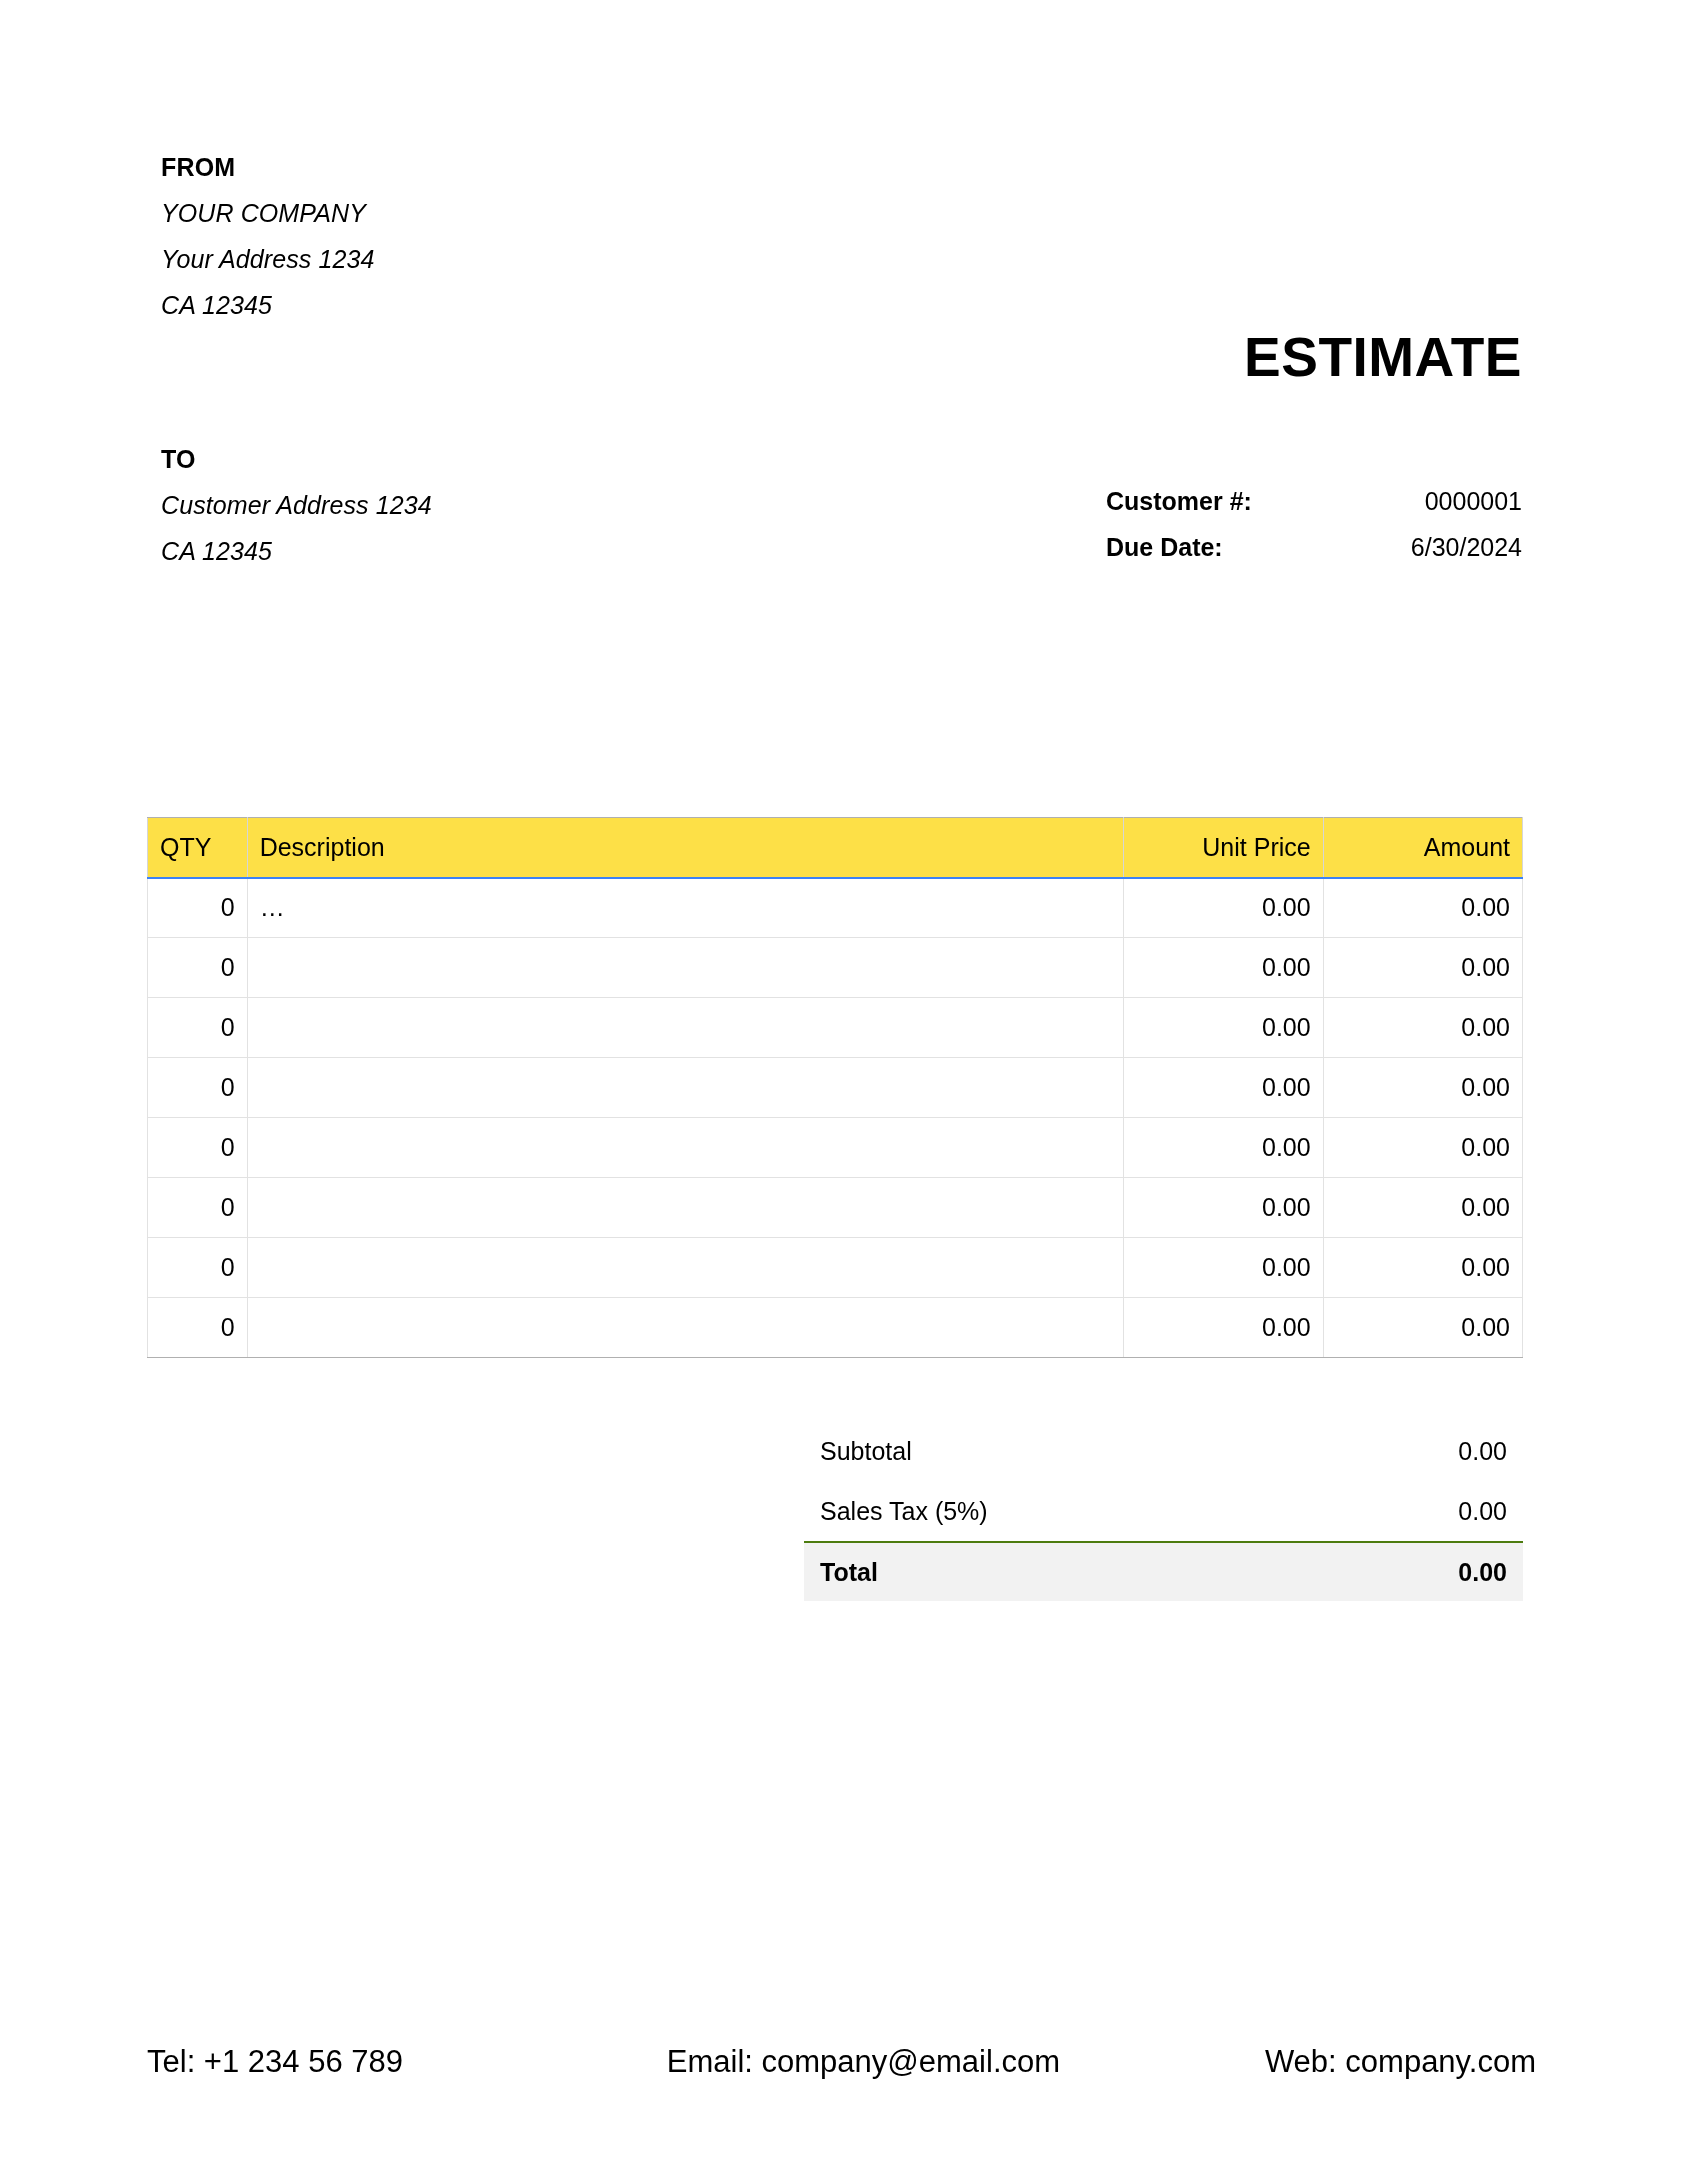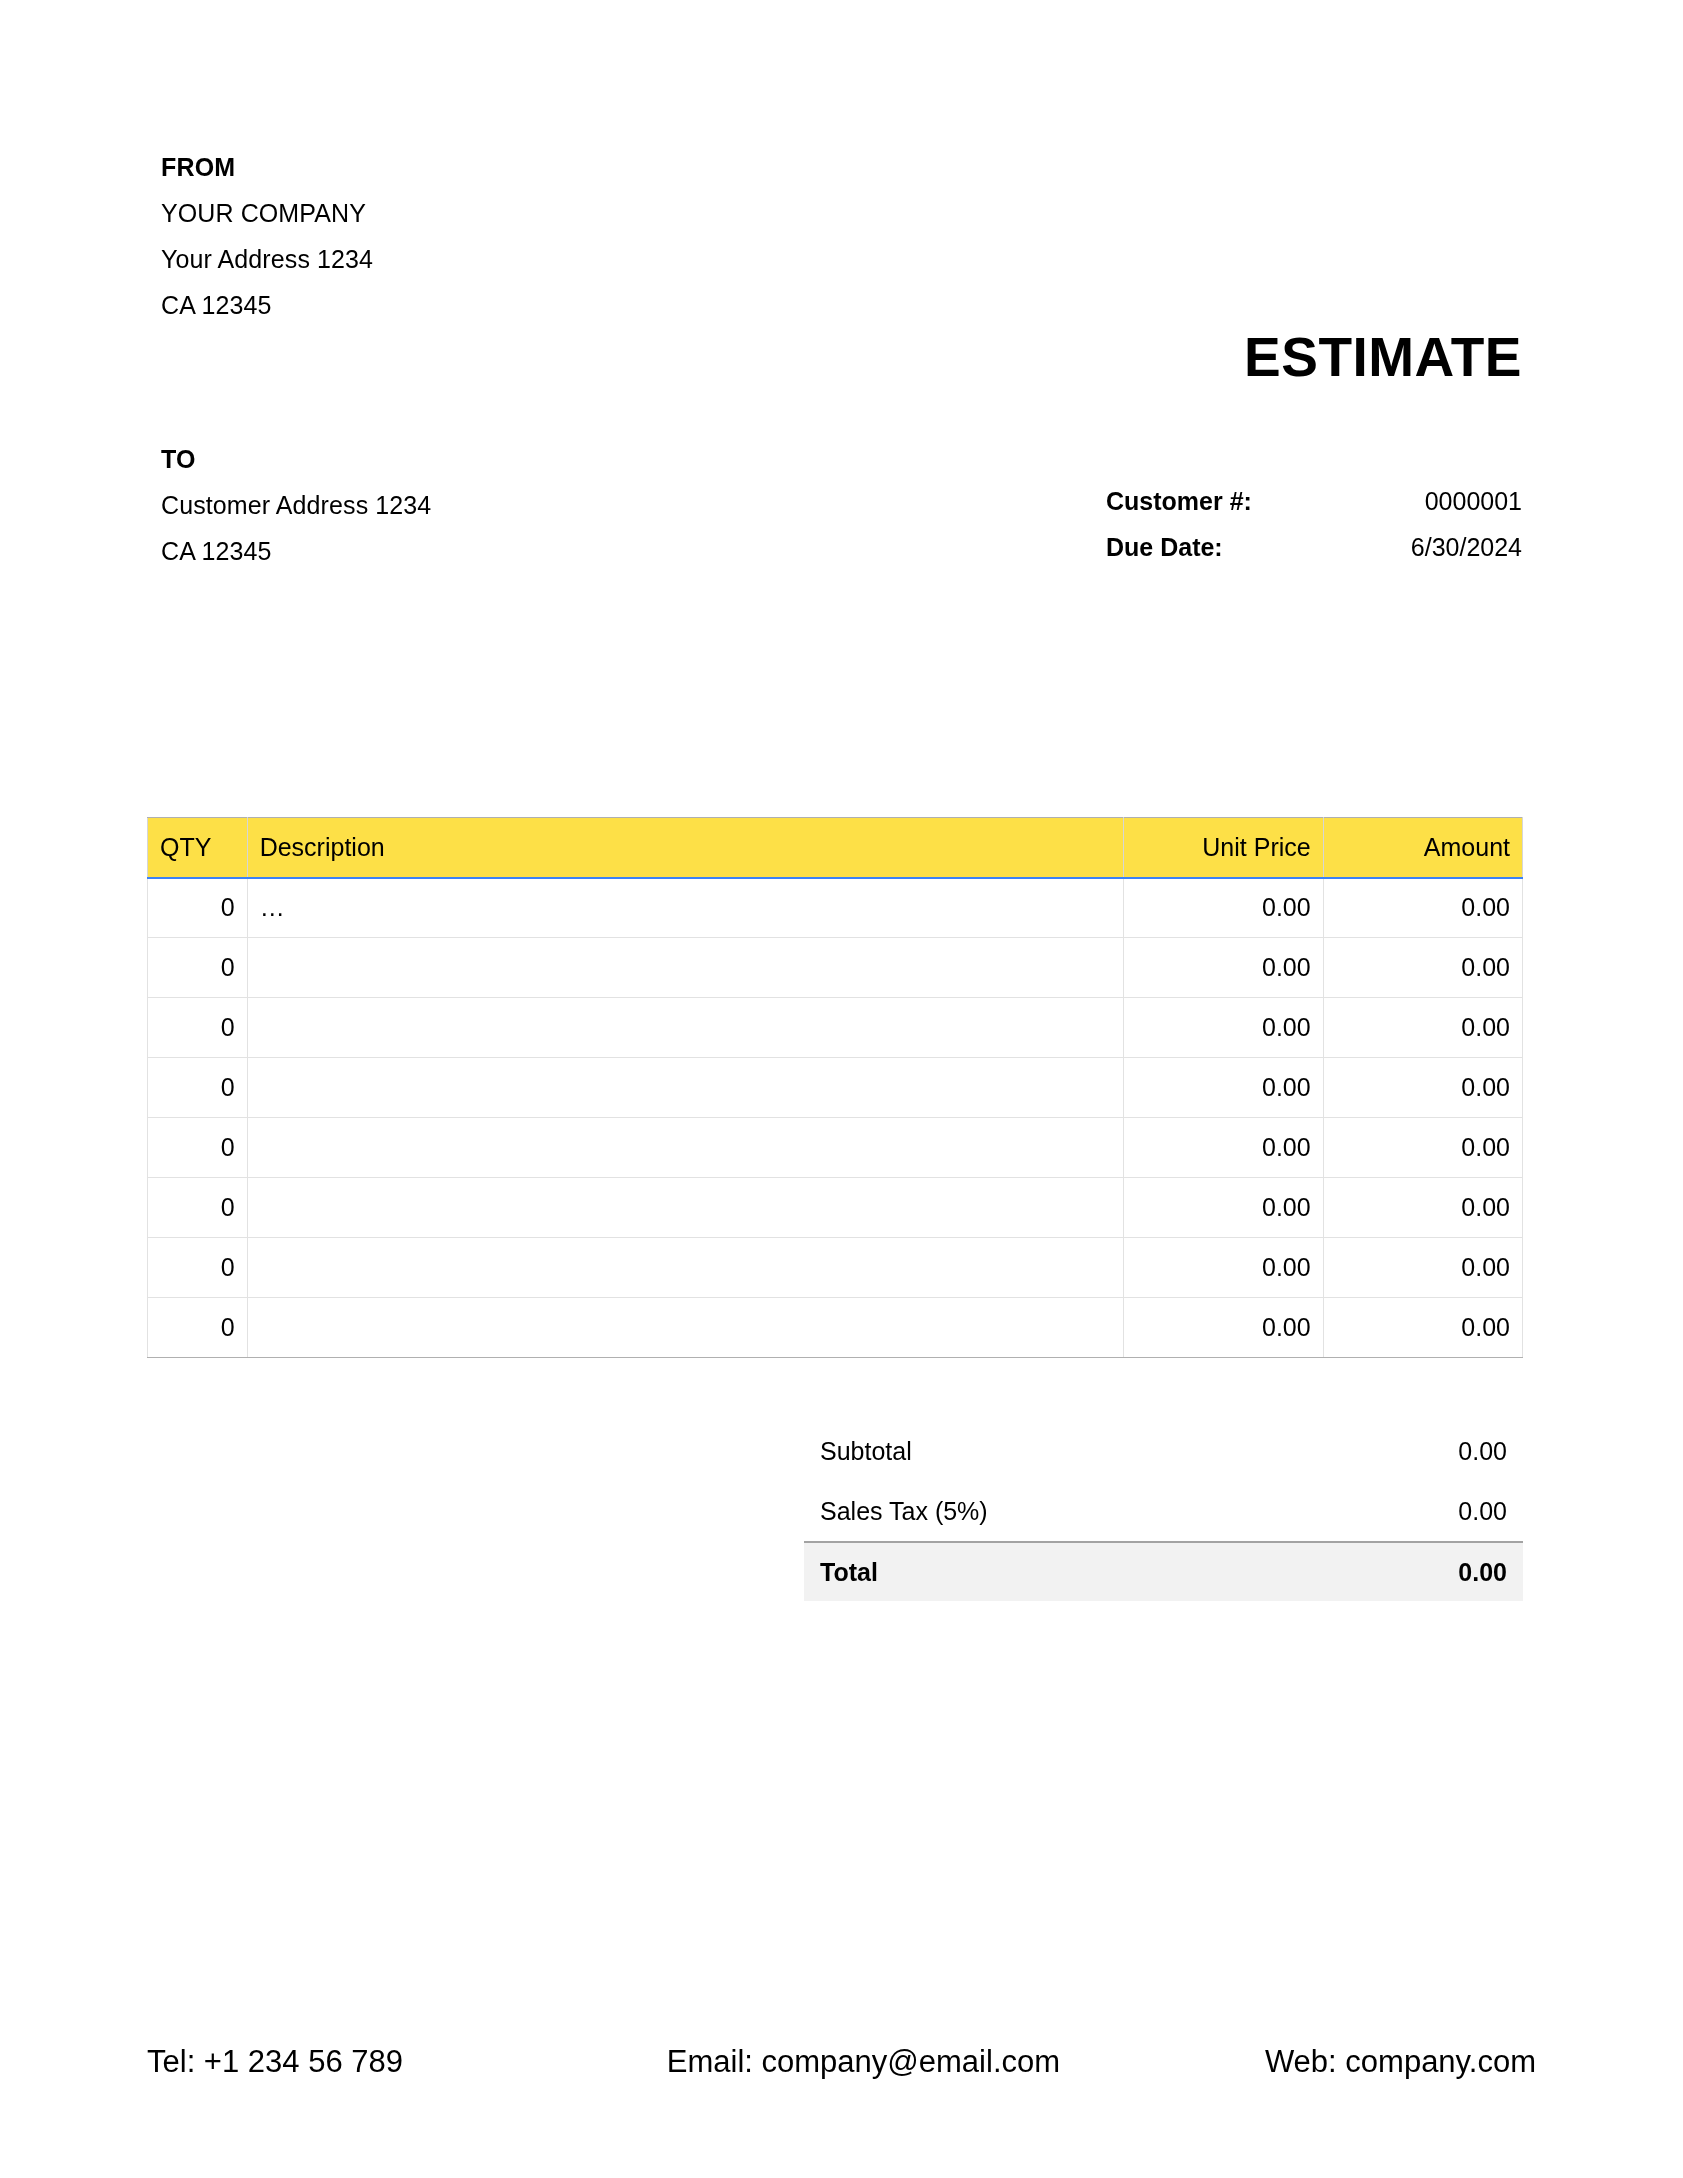--- a/index.html
+++ b/index.html
@@ -33,20 +33,21 @@
   .block-label {
     font-weight: bold;
     font-size: 25px;
     line-height: 46px;
     letter-spacing: 0.2px;
   }
   .block-line {
     font-size: 25px;
     line-height: 46px;
     letter-spacing: 0.1px;
+    font-style: italic;
   }
 
   
   .doc-title {
     position: absolute;
     right: 161px;
     top: 327px;
     font-size: 55px;
     font-weight: bold;
     letter-spacing: 0.5px;
@@ -134,21 +135,21 @@
     display: flex;
     justify-content: space-between;
     align-items: center;
     height: 60px;
     padding: 0 16px;
     box-sizing: border-box;
   }
   .tot-row.total {
     font-weight: bold;
     background: #f2f2f2;
-    border-top: 2px solid #a3a3a3;
+    border-top: 2px solid #4d7c0f;
   }
 
   
   .footer {
     position: absolute;
     left: 147px;
     right: 147px;
     top: 2044px;
     display: flex;
     justify-content: space-between;

